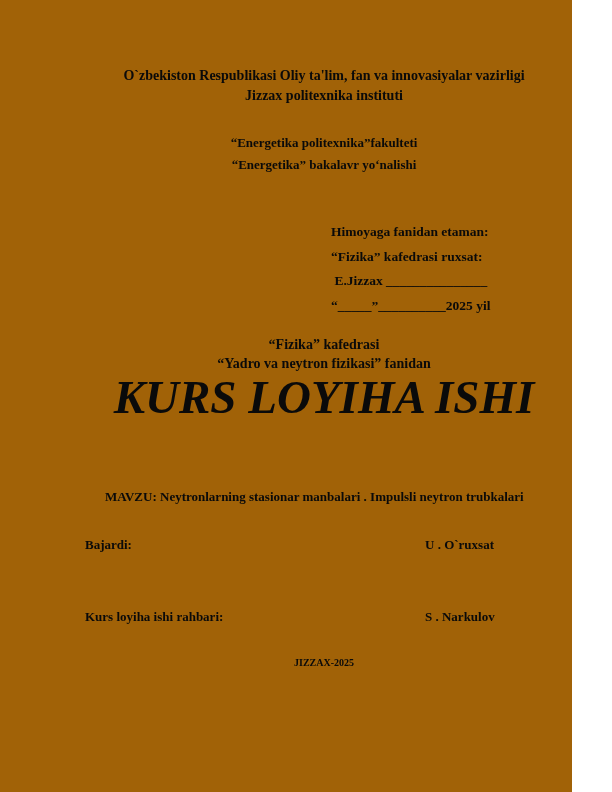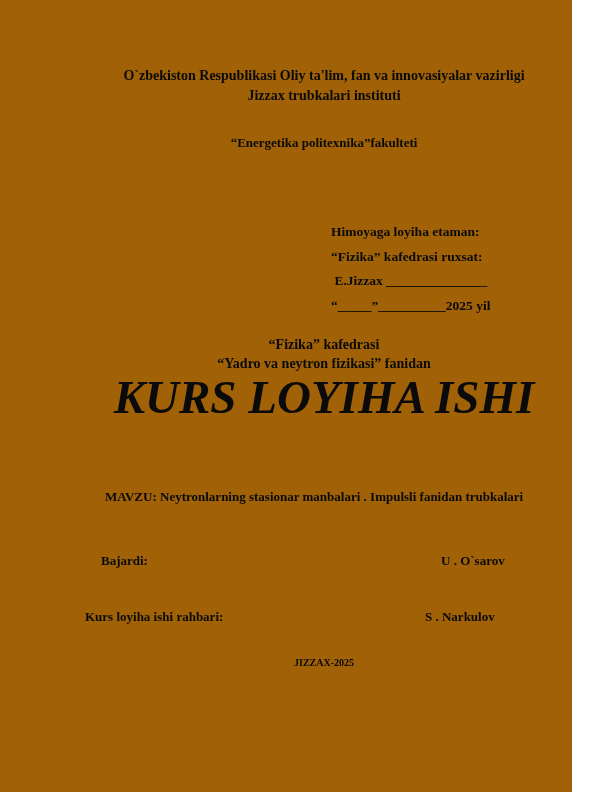--- a/index.html
+++ b/index.html
@@ -66,67 +66,68 @@
     line-height: 16px;
     white-space: nowrap;
   }
   .credit-row {
     position: absolute;
     left: 85px;
     width: 480px;
     font-size: 13px;
     line-height: 16px;
   }
-  .credit-row.row-1 { top: 553px; margin-left: 16px; }
+  .credit-row.row-1 { top: 537px; }
   .credit-row.row-2 { top: 582px; margin-top: 27px; }
   .credit-value {
     position: absolute;
     left: 340px;
     top: 0;
     white-space: pre;
   }
   .footer-line {
     top: 655px;
     font-size: 10px;
     line-height: 16px;
   }
 </style>
 </head>
 <body>
 
 <div class="page">
 
   <div class="col header-block">
     <div>O`zbekiston Respublikasi Oliy ta'lim, fan va innovasiyalar vazirligi</div>
-    <div>Jizzax trubkalari instituti</div>
+    <div>Jizzax politexnika instituti</div>
   </div>
 
   <div class="col faculty-block">
     <div>“Energetika politexnika”fakulteti</div>
+    <div>“Energetika” bakalavr yo‘nalishi</div>
   </div>
 
   <div class="approval-block">
-    <div>Himoyaga loyiha etaman:</div>
+    <div>Himoyaga fanidan etaman:</div>
     <div>“Fizika” kafedrasi ruxsat:</div>
     <div> E.Jizzax _______________</div>
     <div>“_____”__________2025 yil</div>
   </div>
 
   <div class="col main-title">KURS LOYIHA ISHI</div>
 
   <div class="col dept-block">
     <div>“Fizika” kafedrasi</div>
     <div>“Yadro va neytron fizikasi” fanidan</div>
   </div>
 
-  <div class="topic-line">MAVZU: Neytronlarning stasionar manbalari . Impulsli fanidan trubkalari</div>
+  <div class="topic-line">MAVZU: Neytronlarning stasionar manbalari . Impulsli neytron trubkalari</div>
 
   <div class="credit-row row-1">
     <span>Bajardi:</span>
-    <span class="credit-value">U . O`sarov</span>
+    <span class="credit-value">U . O`ruxsat</span>
   </div>
 
   <div class="credit-row row-2">
     <span>Kurs loyiha ishi rahbari:</span>
     <span class="credit-value">S . Narkulov</span>
   </div>
 
   <div class="col footer-line">JIZZAX-2025</div>
 
 </div>

